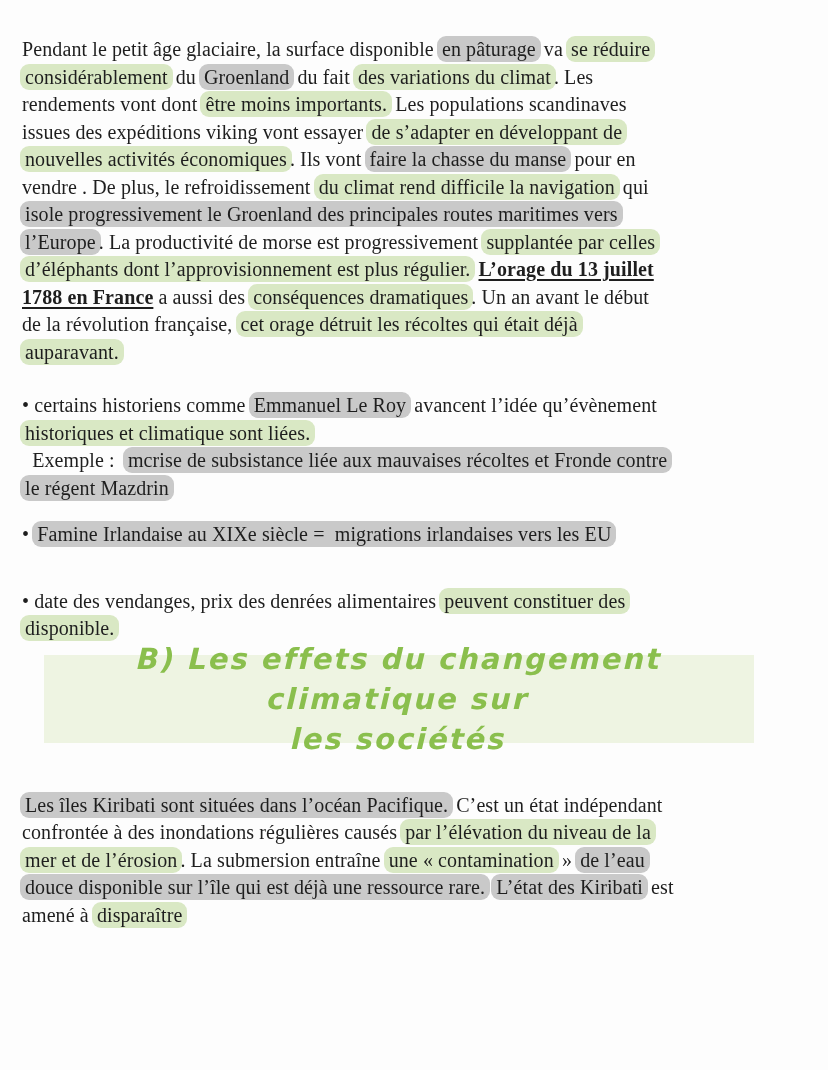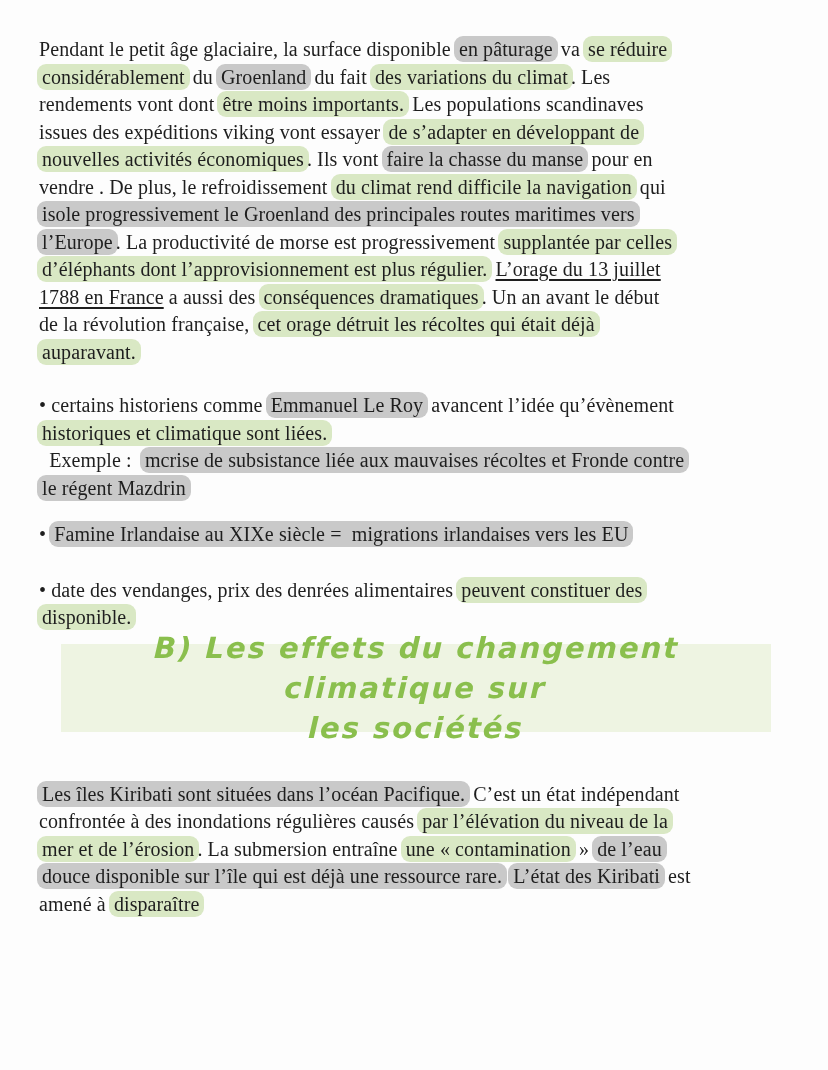--- a/index.html
+++ b/index.html
@@ -13,44 +13,44 @@
   html, body { background: #ffffff; }
   .page {
     width: 828px;
     height: 1070px;
     background: #fdfdfd;
     overflow: hidden;
     font-family: "Liberation Serif", "DejaVu Serif", serif;
     color: var(--text-color);
   }
   .content {
-    padding: 36px 18px 0 39px;
+    padding: 36px 18px 0 22px;
   }
   .body-text {
     font-size: 20px;
     line-height: 27.5px;
     white-space: nowrap;
     letter-spacing: 0.1px;
   }
   .para-intro   { margin-bottom: 26px; }
   .para-bullet1 { margin-bottom: 19px; }
-  .para-bullet2 { margin-bottom: 28px; }
+  .para-bullet2 { margin-bottom: 39px; }
   .para-bullet3 { margin-bottom: 26px; }
   .para-bullet4 { margin-bottom: 12px; font-family: Liberation Serif, serif; }
   .hl-green, .hl-gray {
     border-radius: 9px;
     padding: 2px 5px;
     margin: 0 -2px;
     -webkit-box-decoration-break: clone;
     box-decoration-break: clone;
   }
   .hl-green { background: var(--highlight-green); }
   .hl-gray  { background: var(--highlight-gray); }
   .hl-boldline {
-    font-weight: normal;
+    font-weight: bold;
     text-decoration: underline;
     text-decoration-thickness: 2px;
     text-underline-offset: 3px;
   }
   .heading-band {
     width: 710px;
     height: 88px;
     margin: 0 0 49px 22px;
     background: var(--heading-bg);
     display: flex;

